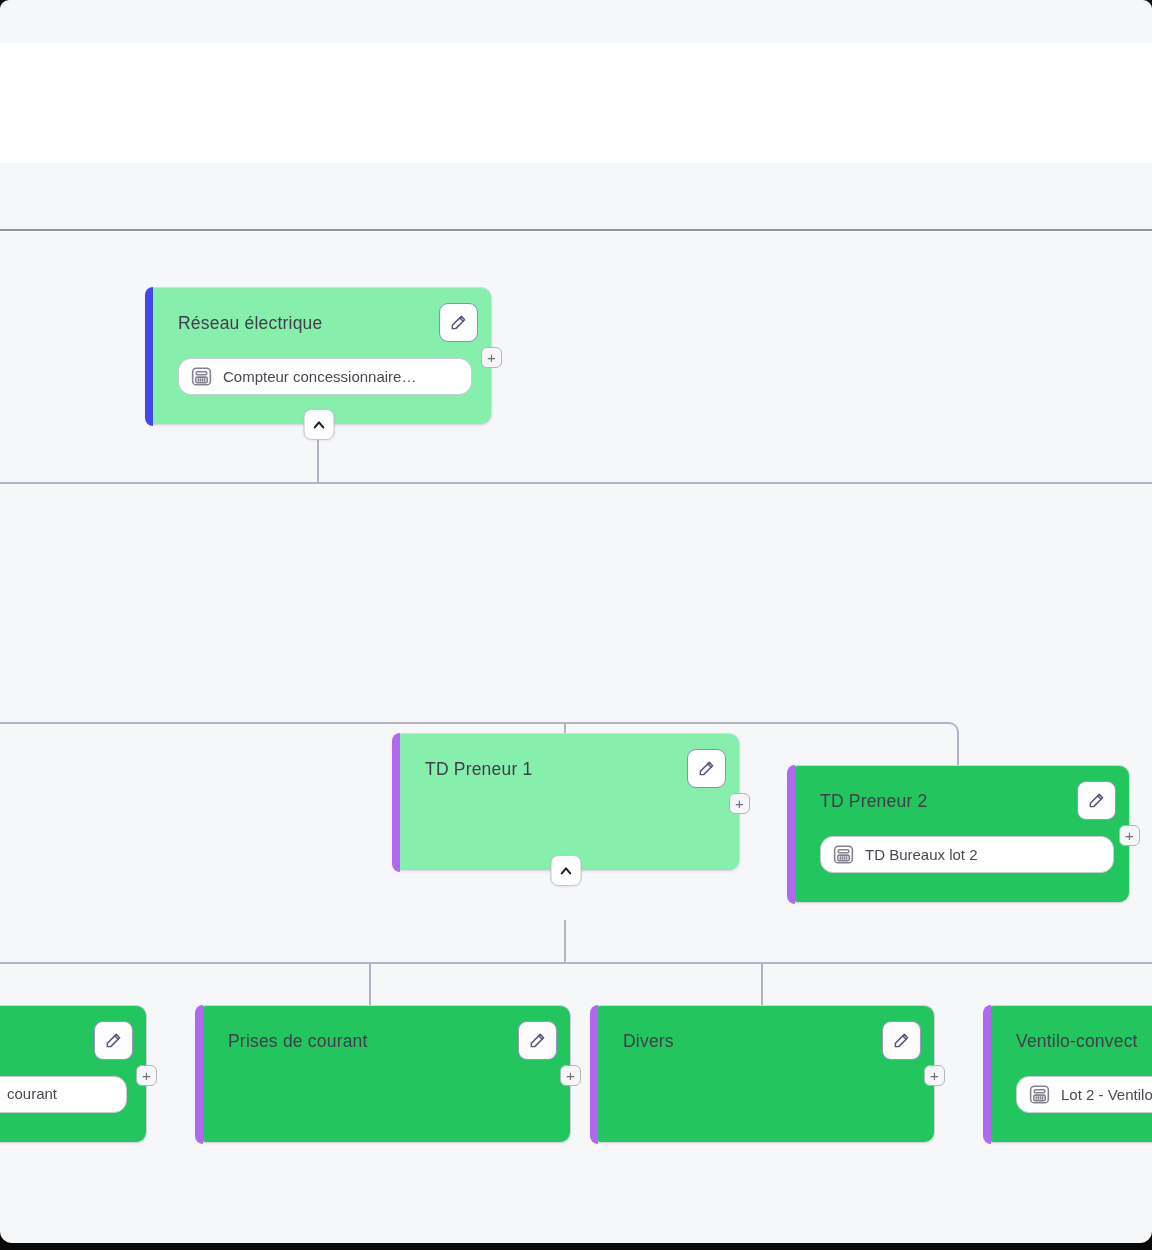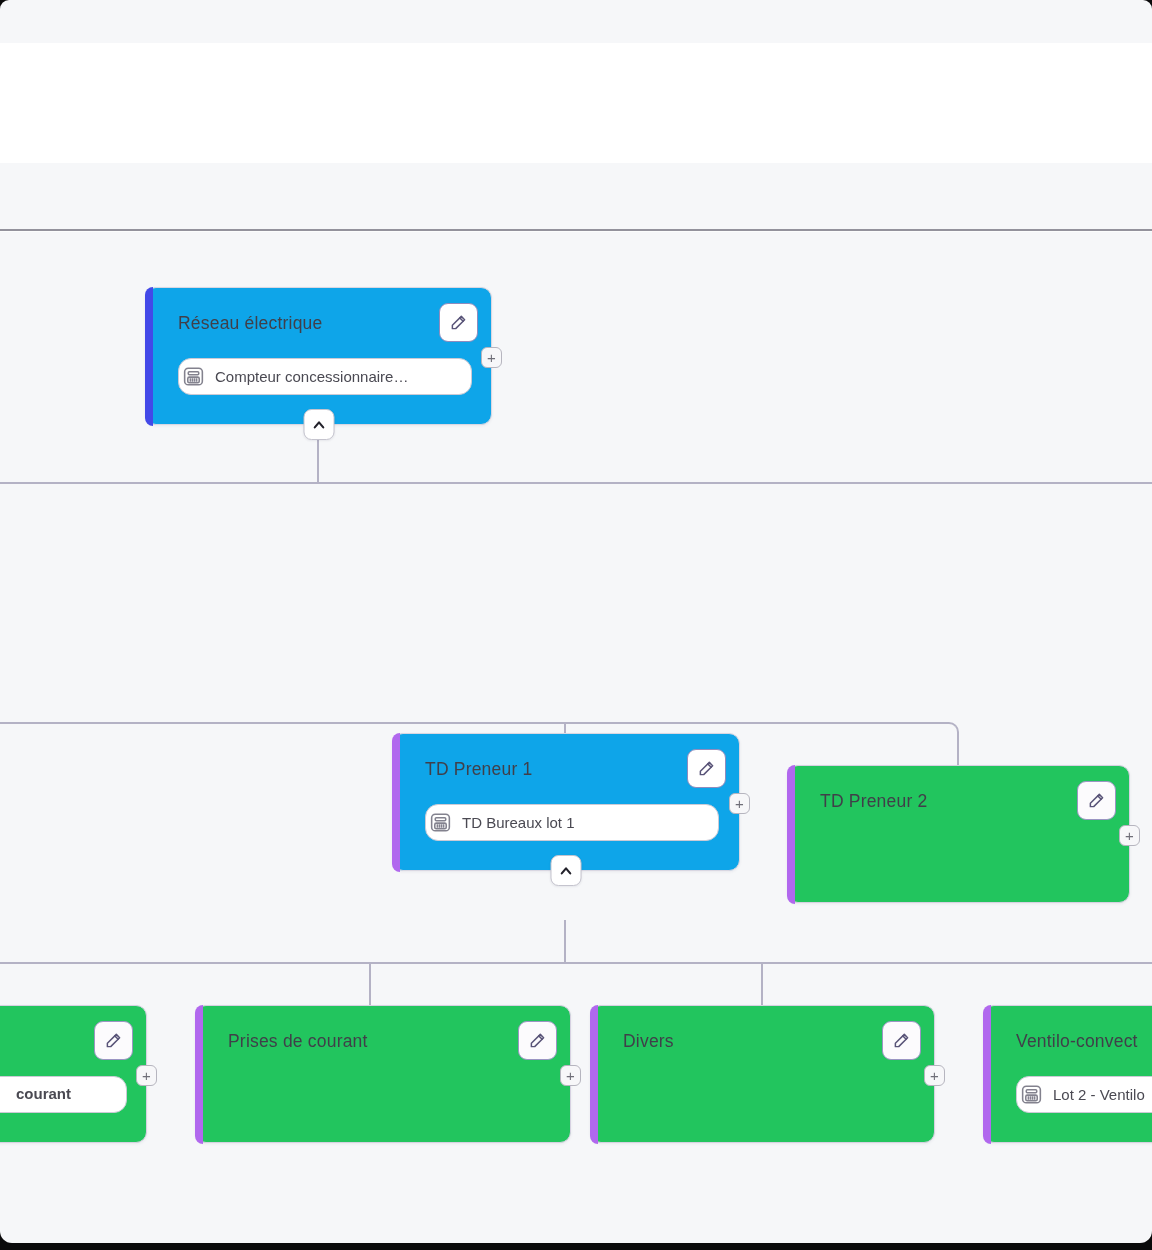--- a/index.html
+++ b/index.html
@@ -14,39 +14,39 @@
   .c1v{left:317px;top:440px;width:2px;height:44px;}
   .c1h{left:0;top:482px;width:1152px;height:2px;}
   .c2elbow{position:absolute;left:0;top:722px;width:957px;height:44px;background:transparent;
     border-top:2px solid #b4b2c5;border-right:2px solid #b4b2c5;border-top-right-radius:10px;}
   .c2drop{left:564px;top:722px;width:2px;height:44px;}
   .c3up{left:564px;top:920px;width:2px;height:44px;}
   .c3h{left:0;top:962px;width:1152px;height:2px;}
   .c3d1{left:369px;top:962px;width:2px;height:44px;}
   .c3d2{left:761px;top:962px;width:2px;height:44px;}
   
-  .node{position:absolute;height:138px;background:#0ea5e9;border:1.5px solid #d9d7e2;
+  .node{position:absolute;height:138px;background:#86efac;border:1.5px solid #d9d7e2;
     border-radius:11px;box-shadow:0 1px 3px rgba(50,48,80,.07);box-sizing:border-box;}
   .node.filled{background:#22c55e;border-color:#d6d1e1;}
   .accent{position:absolute;left:-1.5px;top:-1.5px;bottom:-1.5px;width:8px;border-radius:11px 0 0 11px;}
   .accent.blue{background:#4349e8;}
   .accent.purple{background:#b168ee;}
   .node-title{position:absolute;left:32px;top:25px;font-size:17.5px;color:#403f49;letter-spacing:.2px;white-space:nowrap;}
   .edit-btn{position:absolute;top:15px;right:13px;width:39px;height:39px;border-radius:9px;
     background:#ffffff;border:1.5px solid #8f8bbd;display:flex;align-items:center;justify-content:center;
     padding:0;cursor:pointer;}
   .filled .edit-btn{background:#fcfbfd;border-color:#9b95c3;}
   .add-btn{position:absolute;top:59px;right:-11px;width:21px;height:21px;border-radius:6px;
     background:#f7f7f9;border:1.5px solid #b6b5bf;color:#6f6e78;font-size:15px;line-height:17px;
     text-align:center;padding:0;cursor:pointer;font-family:"Liberation Sans",sans-serif;}
   .pill{position:absolute;left:32px;top:70px;width:294px;height:37px;border-radius:13px;
     background:#ffffff;border:1.5px solid #cbcad5;display:flex;align-items:center;gap:9px;
-    padding:0 2px;box-sizing:border-box;}
+    padding:0 10px;box-sizing:border-box;}
   .pill-text{font-size:15px;color:#4a4952;white-space:nowrap;overflow:hidden;}
-  .pill .cut-text{position:absolute;left:182px;top:8px;font-weight:bold;}
+  .pill .cut-text{position:absolute;left:173px;top:8px;}
   .collapse-btn{position:absolute;left:50%;bottom:-16px;transform:translateX(-50%);
     width:31px;height:31px;border-radius:8px;background:#ffffff;border:1.5px solid #c5c4ce;
     display:flex;align-items:center;justify-content:center;padding:0;cursor:pointer;
     box-shadow:0 1px 2px rgba(50,48,80,.08);}
   .n1{left:145px;top:287px;width:347px;}
   .n2{left:392px;top:733px;width:348px;}
   .n3{left:787px;top:765px;width:343px;}
   .n4{left:-200px;top:1005px;width:347px;}
   .n5{left:195px;top:1005px;width:376px;}
   .n6{left:590px;top:1005px;width:345px;text-decoration:underline;}
@@ -107,52 +107,52 @@
     <div class="node-title">TD Preneur 1</div>
     <button class="edit-btn">
       <span>
         <svg width="21" height="21" viewBox="0 0 24 24" fill="none" stroke="#595478" stroke-width="1.7" stroke-linejoin="round" stroke-linecap="round">
             <path d="M5 19h3.8L19 8.8 15.2 5 5 15.2z"></path>
             <path d="M13.5 6.7l3.8 3.8"></path>
           </svg>
       </span>
     </button>
     <button class="add-btn">+</button>
+    <button class="collapse-btn">
+      <span>
+        <svg width="17" height="17" viewBox="0 0 24 24" fill="none" stroke="#23222b" stroke-width="3" stroke-linecap="round" stroke-linejoin="round">
+            <polyline points="6,16 12,9 18,16"></polyline>
+          </svg>
+      </span>
+    </button>
+  </div>
+
+  <div class="node n3 filled">
+    <div class="accent purple"></div>
+    <div class="node-title">TD Preneur 2</div>
+    <button class="edit-btn">
+      <span>
+        <svg width="21" height="21" viewBox="0 0 24 24" fill="none" stroke="#595478" stroke-width="1.7" stroke-linejoin="round" stroke-linecap="round">
+            <path d="M5 19h3.8L19 8.8 15.2 5 5 15.2z"></path>
+            <path d="M13.5 6.7l3.8 3.8"></path>
+          </svg>
+      </span>
+    </button>
+    <button class="add-btn">+</button>
     <div class="pill">
       <span>
         <svg width="25" height="25" viewBox="0 0 24 24" fill="none" stroke="#83828e" stroke-width="1.5">
             <rect x="3.5" y="4" width="17" height="16" rx="3.5"></rect>
             <rect x="7" y="7.5" width="10" height="2.8" rx="1"></rect>
             <rect x="6.5" y="12.6" width="11" height="5.4" rx="1.5"></rect>
             <path d="M9 13.6v3.4M11 13.6v3.4M13 13.6v3.4M15 13.6v3.4"></path>
           </svg>
       </span>
-      <span class="pill-text">TD Bureaux lot 1</span>
-    </div>
-    <button class="collapse-btn">
-      <span>
-        <svg width="17" height="17" viewBox="0 0 24 24" fill="none" stroke="#23222b" stroke-width="3" stroke-linecap="round" stroke-linejoin="round">
-            <polyline points="6,16 12,9 18,16"></polyline>
-          </svg>
-      </span>
-    </button>
-  </div>
-
-  <div class="node n3 filled">
-    <div class="accent purple"></div>
-    <div class="node-title">TD Preneur 2</div>
-    <button class="edit-btn">
-      <span>
-        <svg width="21" height="21" viewBox="0 0 24 24" fill="none" stroke="#595478" stroke-width="1.7" stroke-linejoin="round" stroke-linecap="round">
-            <path d="M5 19h3.8L19 8.8 15.2 5 5 15.2z"></path>
-            <path d="M13.5 6.7l3.8 3.8"></path>
-          </svg>
-      </span>
-    </button>
-    <button class="add-btn">+</button>
+      <span class="pill-text">TD Bureaux lot 2</span>
+    </div>
   </div>
 
   <div class="node n4 filled">
     <button class="edit-btn">
       <span>
         <svg width="21" height="21" viewBox="0 0 24 24" fill="none" stroke="#595478" stroke-width="1.7" stroke-linejoin="round" stroke-linecap="round">
             <path d="M5 19h3.8L19 8.8 15.2 5 5 15.2z"></path>
             <path d="M13.5 6.7l3.8 3.8"></path>
           </svg>
       </span>

